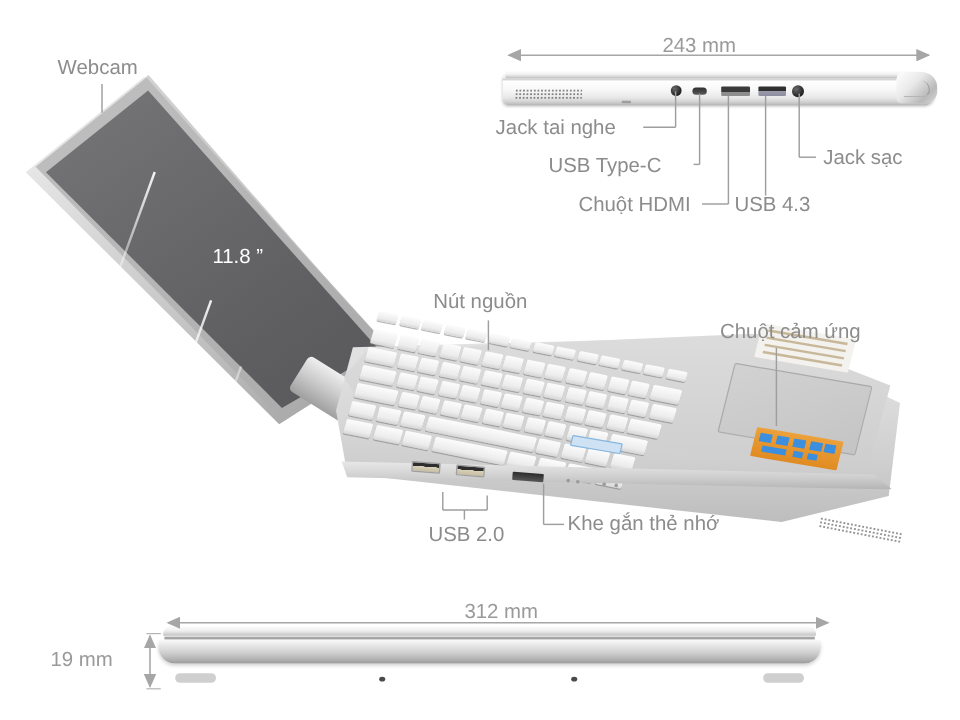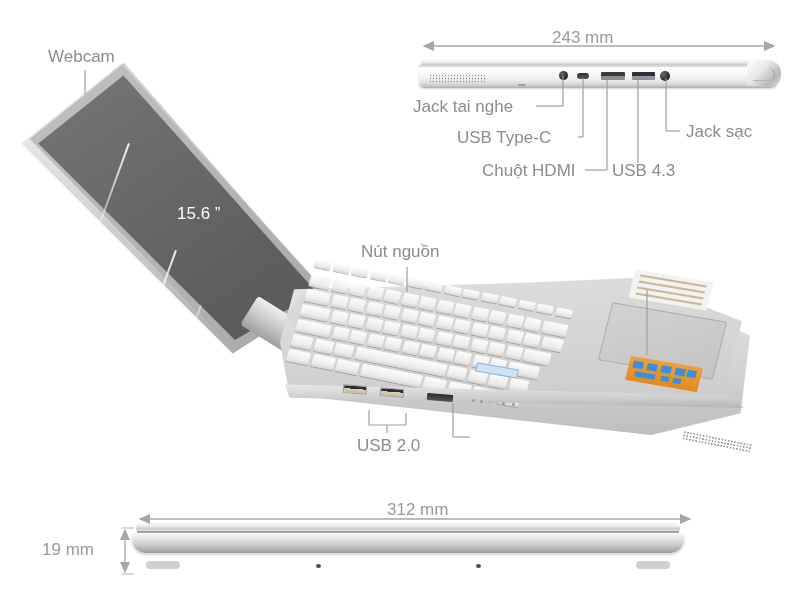--- a/index.html
+++ b/index.html
@@ -450,28 +450,30 @@
       <line x1="387" y1="425" x2="387" y2="433" stroke="#9e9e9e" stroke-width="1.2"></line>
     </g>
 
     <g>
       <line x1="453" y1="403" x2="453" y2="437" stroke="#9e9e9e" stroke-width="1.2"></line>
       <line x1="453" y1="437" x2="470" y2="437" stroke="#9e9e9e" stroke-width="1.2"></line>
     </g>
   </svg>
 
   <div class="lbl" style="left:48px;  top:48px;">Webcam</div>
-  <div class="screen-dim" style="left:177px; top:205px;">15.6 ”</div>
+  <div class="screen-dim" style="left:177px; top:205px;">11.8 ”</div>
 
   <div class="dim" style="left:552px; top:29px;">243 mm</div>
   <div class="dim" style="left:387px; top:501px;">312 mm</div>
   <div class="dim" style="left:42px;  top:541px;">19 mm</div>
 
   <div class="lbl" style="left:413px; top:98px;">Jack tai nghe</div>
   <div class="lbl" style="left:457px; top:129px;">USB Type-C</div>
   <div class="lbl" style="left:482px; top:162px;">Chuột HDMI</div>
   <div class="lbl" style="left:612px; top:162px;">USB 4.3</div>
   <div class="lbl" style="left:686px; top:123px;">Jack sạc</div>
 
   <div class="lbl" style="left:361px; top:243px;">Nút nguồn</div>
+  <div class="lbl" style="left:600px; top:268px;">Chuột cảm ứng</div>
   <div class="lbl" style="left:357px; top:437px;">USB 2.0</div>
+  <div class="lbl" style="left:473px; top:428px;">Khe gắn thẻ nhớ</div>
 
 </div>
 
 </body></html>

